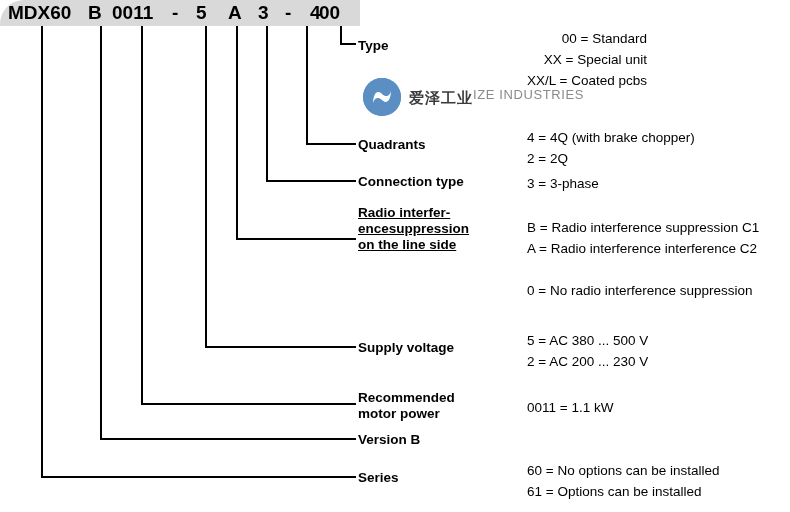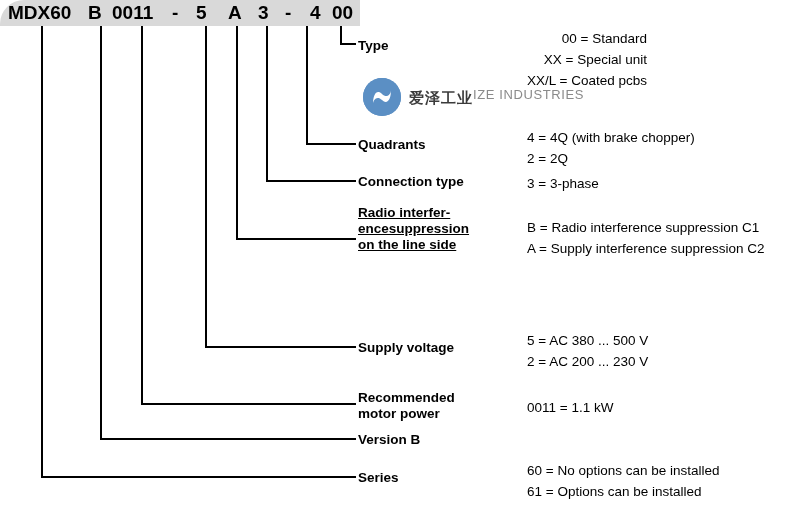--- a/index.html
+++ b/index.html
@@ -115,21 +115,21 @@
   <div id="code-segments">
       <div class="code-seg" style="left: 8px;">MDX60</div>
       <div class="code-seg" style="left: 88px;">B</div>
       <div class="code-seg" style="left: 112px;">0011</div>
       <div class="code-seg" style="left: 172px;">-</div>
       <div class="code-seg" style="left: 196px;">5</div>
       <div class="code-seg" style="left: 228px;">A</div>
       <div class="code-seg" style="left: 258px;">3</div>
       <div class="code-seg" style="left: 285px;">-</div>
       <div class="code-seg" style="left: 310px;">4</div>
-      <div class="code-seg" style="left: 332px;">00</div>
+      <div class="code-seg" style="left: 319px;">00</div>
     </div>
 
   <div id="leader-lines">
       <div class="vline" style="left: 340px; top: 26px; height: 19px;"></div>
       <div class="hline" style="left: 340px; top: 43px; width: 16px;"></div>
       <div class="vline" style="left: 306px; top: 26px; height: 119px;"></div>
       <div class="hline" style="left: 306px; top: 143px; width: 50px;"></div>
       <div class="vline" style="left: 266px; top: 26px; height: 156px;"></div>
       <div class="hline" style="left: 266px; top: 180px; width: 90px;"></div>
       <div class="vline" style="left: 236px; top: 26px; height: 214px;"></div>
@@ -166,22 +166,23 @@
       </div>
       <div class="desc" style="top: 127px;">
         <div>4 = 4Q (with brake chopper)</div>
         <div>2 = 2Q</div>
       </div>
       <div class="desc" style="top: 173px;">
         <div>3 = 3-phase</div>
       </div>
       <div class="desc" style="top: 217px;">
         <div>B = Radio interference suppression C1</div>
-        <div>A = Supply interference suppression C2</div>
+        <div>A = Radio interference interference C2</div>
         <div>&nbsp;</div>
+        <div>0 = No radio interference suppression</div>
       </div>
       <div class="desc" style="top: 330px;">
         <div>5 = AC 380 ... 500 V</div>
         <div>2 = AC 200 ... 230 V</div>
       </div>
       <div class="desc" style="top: 397px;">
         <div>0011 = 1.1 kW</div>
       </div>
       <div class="desc" style="top: 460px;">
         <div>60 = No options can be installed</div>

